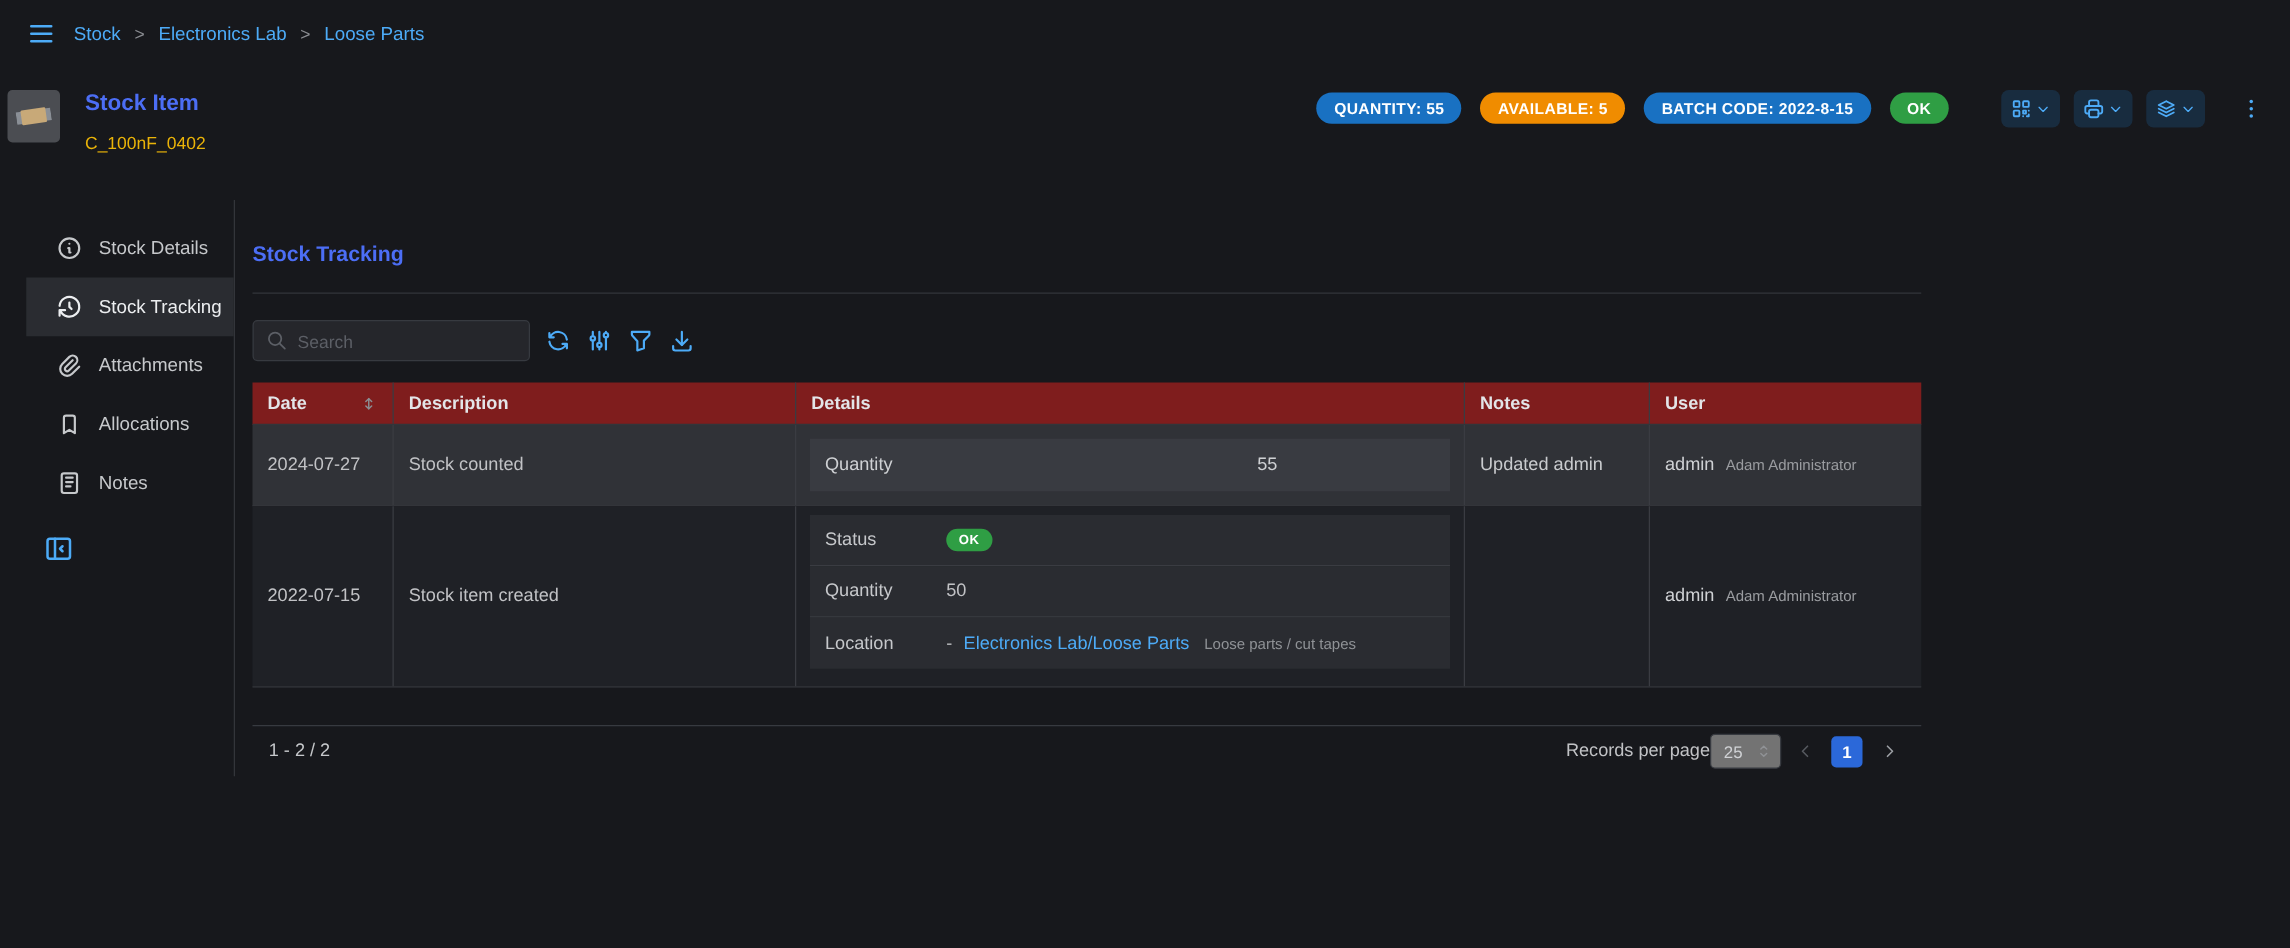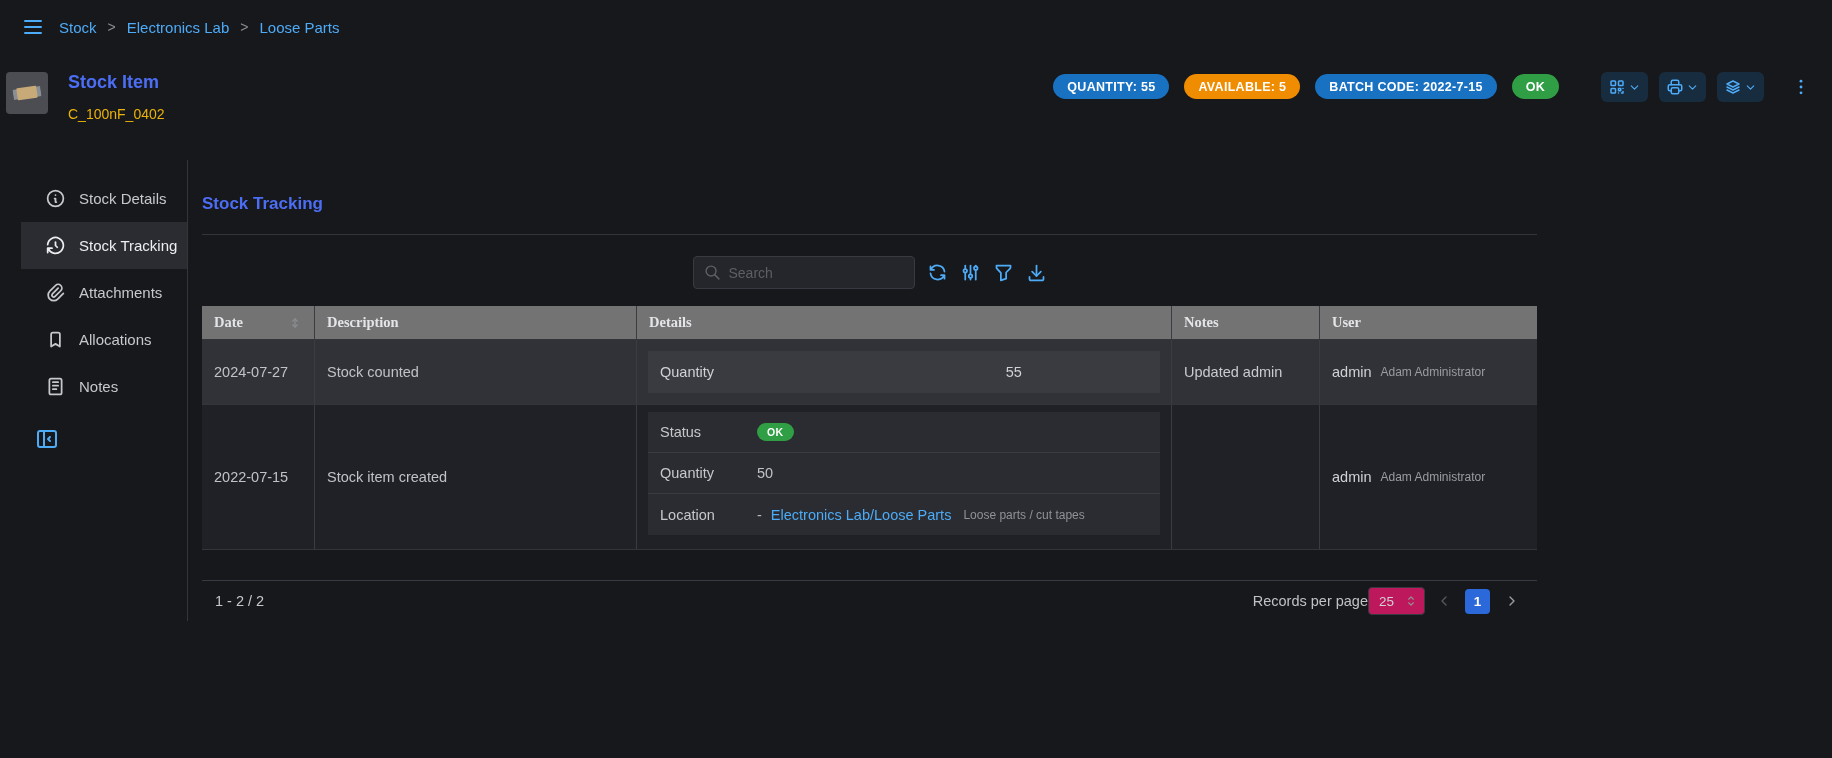--- a/index.html
+++ b/index.html
@@ -44,35 +44,35 @@
                font-size:15px; color:#c6c8cb; cursor:pointer; }
   .side-item .icon-wrap { color:#c6c8cb; }
   .side-item.active { background:#2a2c31; color:#eceef0; }
   .side-item.active .icon-wrap { color:#eceef0; }
   .collapse-btn { margin:17px 0 0 14px; color:#4dabf7; cursor:pointer; width:24px; }
 
   .main { width:1335px; margin-left:14px; padding-top:34px; }
   .panel-title { color:#4c6ef5; font-size:17px; font-weight:bold; }
   .divider { border:none; border-top:1px solid #33353a; margin-top:20px; }
 
-  .toolbar { margin-top:21px; display:flex; justify-content:center; align-items:center; gap:12px; }
+  .toolbar { margin-top:21px; display:flex; justify-content:flex-start; align-items:center; gap:12px; }
   .searchbox { width:222px; height:33px; background:#25262b; border:1px solid #373a40; border-radius:4px;
                display:flex; align-items:center; gap:8px; padding:0 10px; }
   .searchbox input { flex:1; background:transparent; border:none; outline:none; color:#c1c2c5; font-size:14px;
                      font-family:"Liberation Sans", sans-serif; min-width:0; }
   .searchbox input::placeholder { color:#5c5f66; }
   .search-ic { color:#5c5f66; }
   .tool-ic { color:#4dabf7; cursor:pointer; background:none; border:none; padding:0; }
 
   
   .table { margin-top:17px; width:1335px; font-size:14.5px; }
   .trow { display:grid; grid-template-columns:113px 322px 535px 148px 217px; border-bottom:1px solid #33353a; }
   .cell { padding:0 12px; display:flex; align-items:center; border-right:1px solid #3a3c42; min-width:0; }
   .cell:last-child { border-right:none; }
-  .thead { background:#737373; height:34px; font-weight:bold; color:#e3e5e8;font-family:Liberation Serif, serif; }
+  .thead { background:#7f1d1d; height:34px; font-weight:bold; color:#e3e5e8; }
   .thead .cell.date-h { justify-content:space-between; }
   .sort-ic { color:#8b8e93; }
   .row1 { background:#303237; height:65px; }
   .row2 { background:#1f2126; height:145px; }
   .cell.details-cell { padding:0 11px; }
   .row2 .cell.details-cell { align-items:flex-start; padding-top:7px; }
   .dtable { width:100%; }
   .drow { height:41px; display:flex; align-items:center; padding:0 12px; background:#2a2c31; border-bottom:1px solid #3a3c42; }
   .dtable .drow:last-child { border-bottom:none; }
   .drow .dkey { width:97px; flex:none; color:#c6c8cb; }
@@ -87,21 +87,21 @@
   .user-name { color:#cfd1d4; }
   .user-full { color:#9a9ca0; font-size:12px; margin-left:9px; }
   .notes-text { color:#c9cbce; }
 
   
   .tfoot { width:1335px; margin-top:30px; border-top:1px solid #373a40; height:41px;
            display:flex; align-items:center; padding:0 13px; font-size:14.5px; }
   .range { color:#c6c8cb; }
   .foot-right { margin-left:auto; display:flex; align-items:center; }
   .rpp-label { color:#c1c2c5; }
-  .page-size { width:57px; height:28px; background:#be185d; border:1px solid #373a40; border-radius:4px;
+  .page-size { width:57px; height:28px; background:#737373; border:1px solid #373a40; border-radius:4px;
                display:flex; align-items:center; justify-content:space-between; padding:0 6px 0 10px;
                font-size:13.5px; color:#d0d2d5; cursor:pointer; }
   .selector-ic { color:#909296; }
   .pager { display:flex; align-items:center; gap:9px; margin-left:6px; }
   .pg-btn { width:25px; height:25px; border-radius:4px; display:flex; align-items:center; justify-content:center;
             background:transparent; border:none; cursor:pointer; }
   .pg-prev { color:#55585e; }
   .pg-next { color:#9a9da2; }
   .pg-page { background:#2b68d9; color:#fff; font-size:13.5px; font-weight:bold; }
 </style>
@@ -132,21 +132,21 @@
     </svg>
   </div>
   <div class="head-text">
     <div class="head-title">Stock Item</div>
     <div class="head-sub">C_100nF_0402</div>
   </div>
 
   <div class="badges">
     <span class="badge blue">QUANTITY: 55</span>
     <span class="badge orange">AVAILABLE: 5</span>
-    <span class="badge blue">BATCH CODE: 2022-7-15</span>
+    <span class="badge blue">BATCH CODE: 2022-8-15</span>
     <span class="badge green">OK</span>
   </div>
 
   <div class="head-actions">
     <button class="action-btn">
       <span>
         <svg class="icon" width="18" height="18" viewBox="0 0 24 24">
           <rect x="4" y="4" width="6" height="6" rx="1"></rect>
             <rect x="14" y="4" width="6" height="6" rx="1"></rect>
           <rect x="4" y="14" width="6" height="6" rx="1"></rect>

